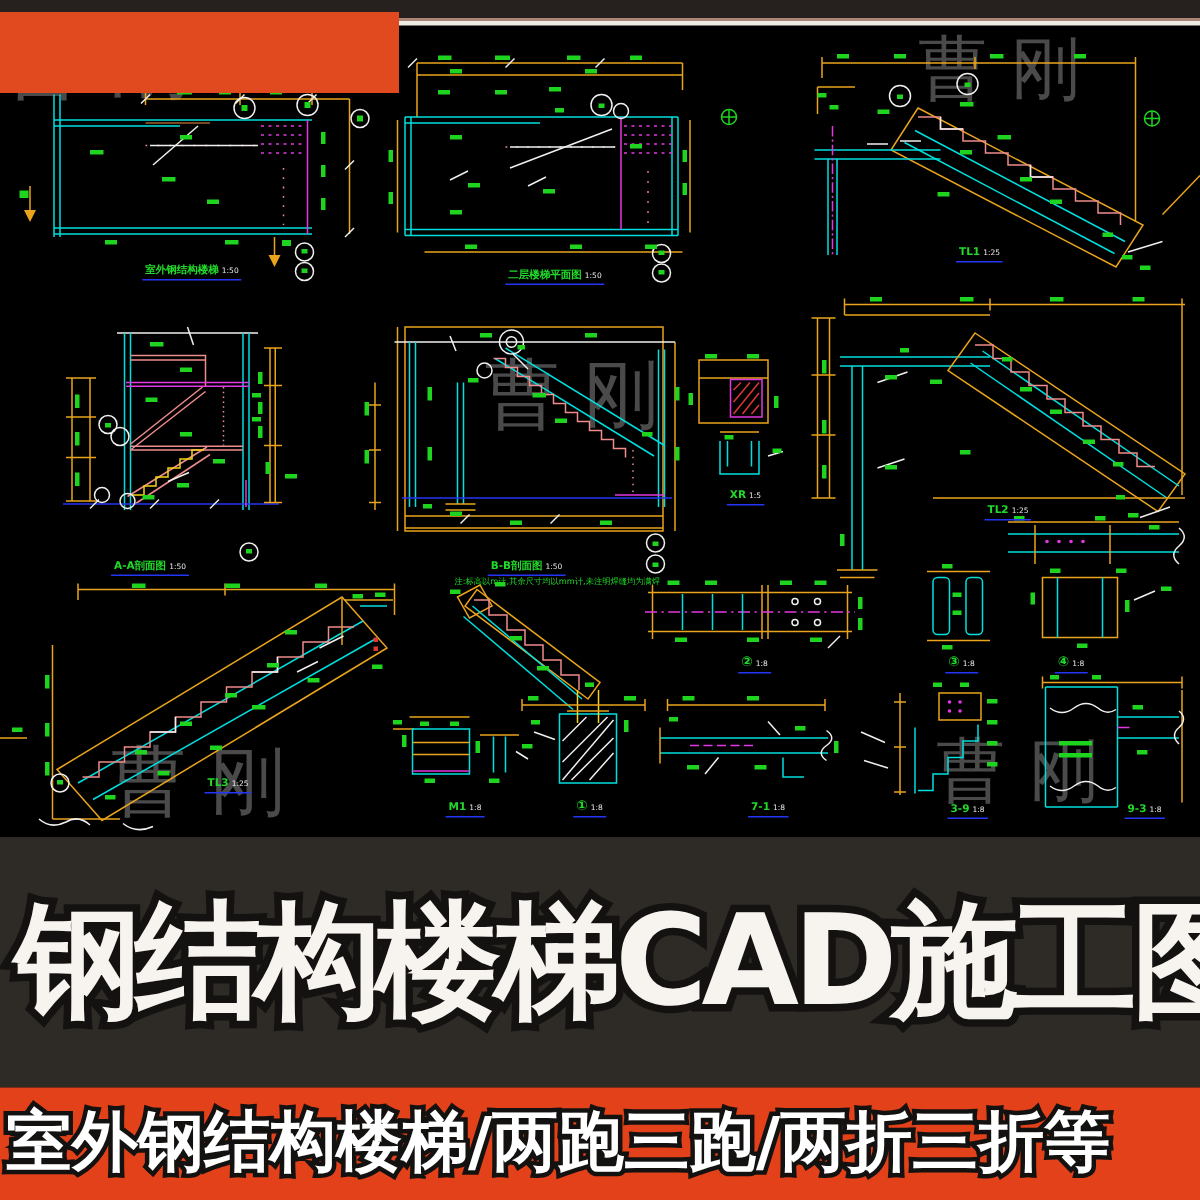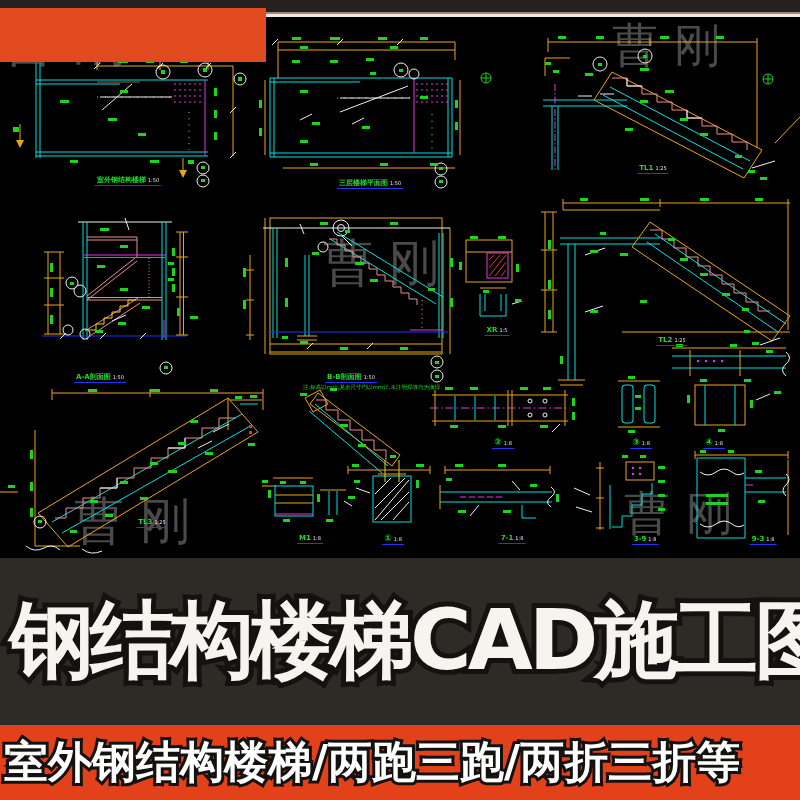--- a/index.html
+++ b/index.html
@@ -687,21 +687,21 @@
         <line x1="337" y1="491" x2="337" y2="515" class="c"></line>
         <line x1="352" y1="506" x2="344" y2="501" class="w" stroke-width="0.8" marker-end="url(#aw)"></line>
         <g class="gb">
           <rect x="348" y="496" width="7" height="3"></rect>
             <rect x="326" y="519" width="7" height="3"></rect>
         </g>
       </g>
     </svg>
 
     <div class="lbl" style="left:128px;top:176px"><span class="lt">室外钢结构楼梯</span><span class="ls">1:50</span></div>
-    <div class="lbl" style="left:370px;top:179px"><span class="lt">三层楼梯平面图</span><span class="ls">1:50</span></div>
+    <div class="lbl" style="left:370px;top:179px"><span class="lt">二层楼梯平面图</span><span class="ls">1:50</span></div>
     <div class="lbl" style="left:653px;top:164px"><span class="lt">TL1</span><span class="ls">1:25</span></div>
     <div class="lbl" style="left:100px;top:373px"><span class="lt">A-A剖面图</span><span class="ls">1:50</span></div>
     <div class="lbl" style="left:351px;top:373px"><span class="lt">B-B剖面图</span><span class="ls">1:50</span></div>
     <div class="lbl" style="left:497px;top:326px"><span class="lt">XR</span><span class="ls">1:5</span></div>
     <div class="lbl" style="left:672px;top:336px"><span class="lt">TL2</span><span class="ls">1:25</span></div>
     <div class="lbl" style="left:152px;top:518px"><span class="lt">TL3</span><span class="ls">1:25</span></div>
     <div class="lbl big" style="left:393px;top:533px"><span class="lt">①</span><span class="ls">1:8</span></div>
     <div class="lbl big" style="left:503px;top:437px"><span class="lt">②</span><span class="ls">1:8</span></div>
     <div class="lbl big" style="left:641px;top:437px"><span class="lt">③</span><span class="ls">1:8</span></div>
     <div class="lbl big" style="left:714px;top:437px"><span class="lt">④</span><span class="ls">1:8</span></div>

